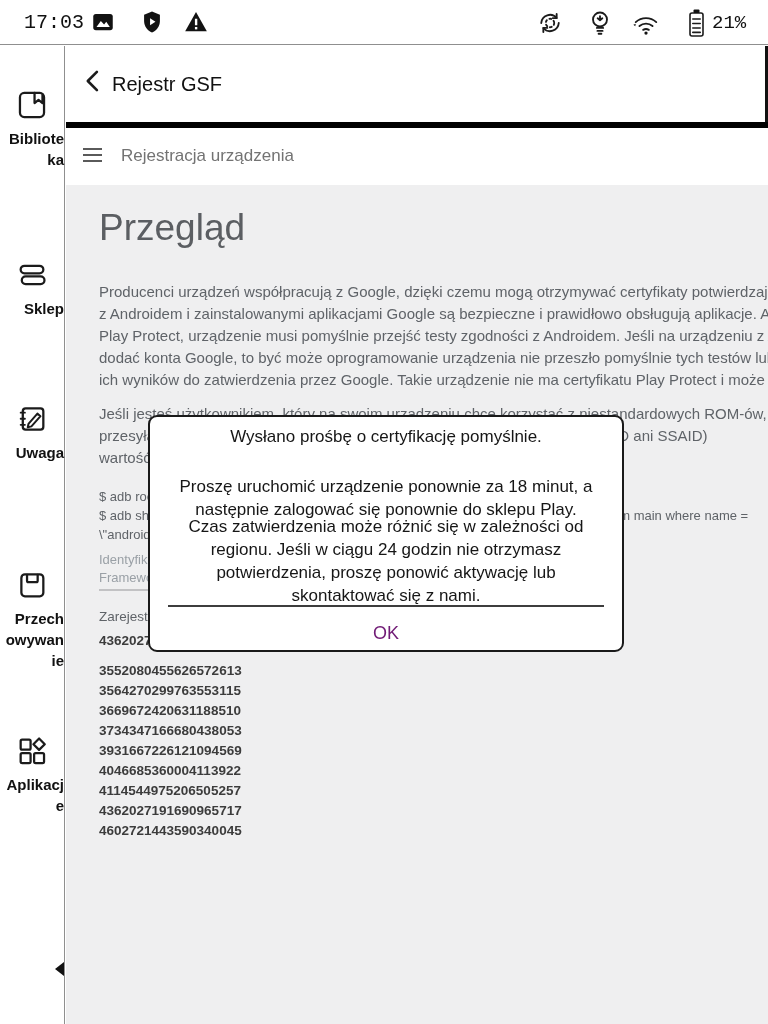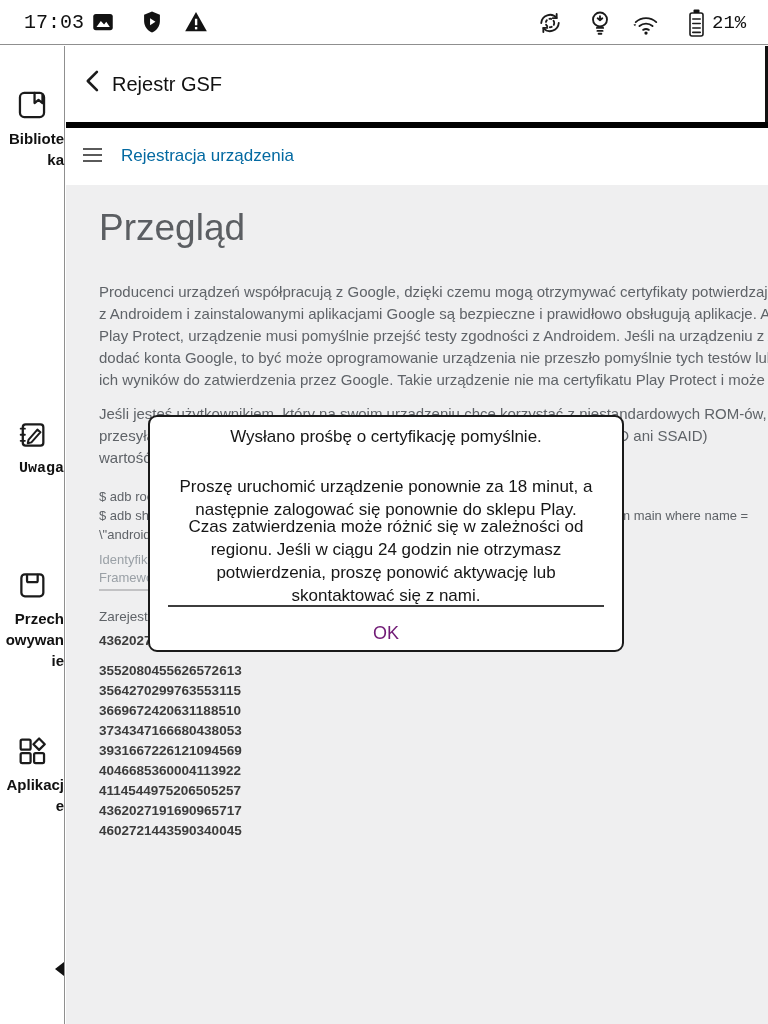--- a/index.html
+++ b/index.html
@@ -26,21 +26,21 @@
   #app-header { position:absolute; left:66px; top:46px; width:702px; height:76px; background:#fff;padding-left:16px; }
   #back-button { position:absolute; left:16px; top:22px; width:30px; height:30px; cursor:pointer; }
   #app-title { position:absolute; left:46px; top:27px; font-size:20px; color:#111; }
   #header-right-edge { position:absolute; right:0; top:0; width:3px; height:76px; background:#111; }
   #thick-divider { position:absolute; left:66px; top:122px; width:702px; height:6px; background:#000; }
 
   
   #toolbar { position:absolute; left:66px; top:128px; width:702px; height:57px; background:#fff; }
   #menu-button { position:absolute; left:13px; top:17px; width:26px; height:24px; cursor:pointer; padding-top:3px; }
   #menu-button span { display:block; width:19px; height:2px; background:#5a5a5a; margin:0 auto 4px auto; }
-  #toolbar-title { position:absolute; left:55px; top:18px; font-size:17px; color:#0369a1; }
+  #toolbar-title { position:absolute; left:55px; top:18px; font-size:17px; color:#737373; }
 
   
   #content { position:absolute; left:66px; top:185px; width:702px; height:839px;
     background:#efeff0; overflow:hidden; }
   #page-heading { position:absolute; left:33px; top:22px; font-size:37px; font-weight:400; color:#5b5e62; }
   .bodytext { position:absolute; left:33px; right:auto; width:900px; color:#5f6368;
     font-size:15px; line-height:22px; white-space:nowrap; }
   .codetext { position:absolute; left:33px; width:900px; color:#5f6368;
     font-size:13px; line-height:19px; white-space:nowrap; }
   .fieldlabel { position:absolute; left:33px; width:900px; color:#9aa0a6;
@@ -136,22 +136,31 @@
     <span>
       <svg width="34" height="34" viewBox="0 0 24 24">
         <rect x="3.5" y="3.5" width="17" height="17" rx="3"></rect>
         <path d="M13.8 3.5 V10.6 L16.6 8.4 L19.4 10.6 V4.5"></path>
       </svg>
     </span>
     <div class="side-label">Bibliote</div>
     <div class="side-label">ka</div>
   </div>
 
-
-  <div class="side-item" style="top:372px;font-family:Liberation Mono, monospace;">
+  <div class="side-item" style="top:212px;">
+    <span>
+      <svg width="34" height="34" viewBox="0 0 24 24">
+        <rect x="4" y="5.5" width="16" height="5.4" rx="2.7"></rect>
+        <rect x="4.8" y="13" width="16" height="5.4" rx="2.7"></rect>
+      </svg>
+    </span>
+    <div class="side-label">Sklep</div>
+  </div>
+
+  <div class="side-item" style="top:356px;">
     <span>
       <svg width="34" height="34" viewBox="0 0 24 24">
         <rect x="5.5" y="4.5" width="14.5" height="15" rx="2"></rect>
         <path d="M4 7.5 h3 M4 11.8 h3 M4 16.1 h3" stroke-width="1.3"></path>
         <path d="M9.5 15.5 L15.8 8.2 L18 10 L11.6 17.2 L9 17.8 Z" class="wfill" style="stroke:#1b1b1b; stroke-width:1.4;"></path>
       </svg>
     </span>
     <div class="side-label">Uwaga</div>
   </div>
 

